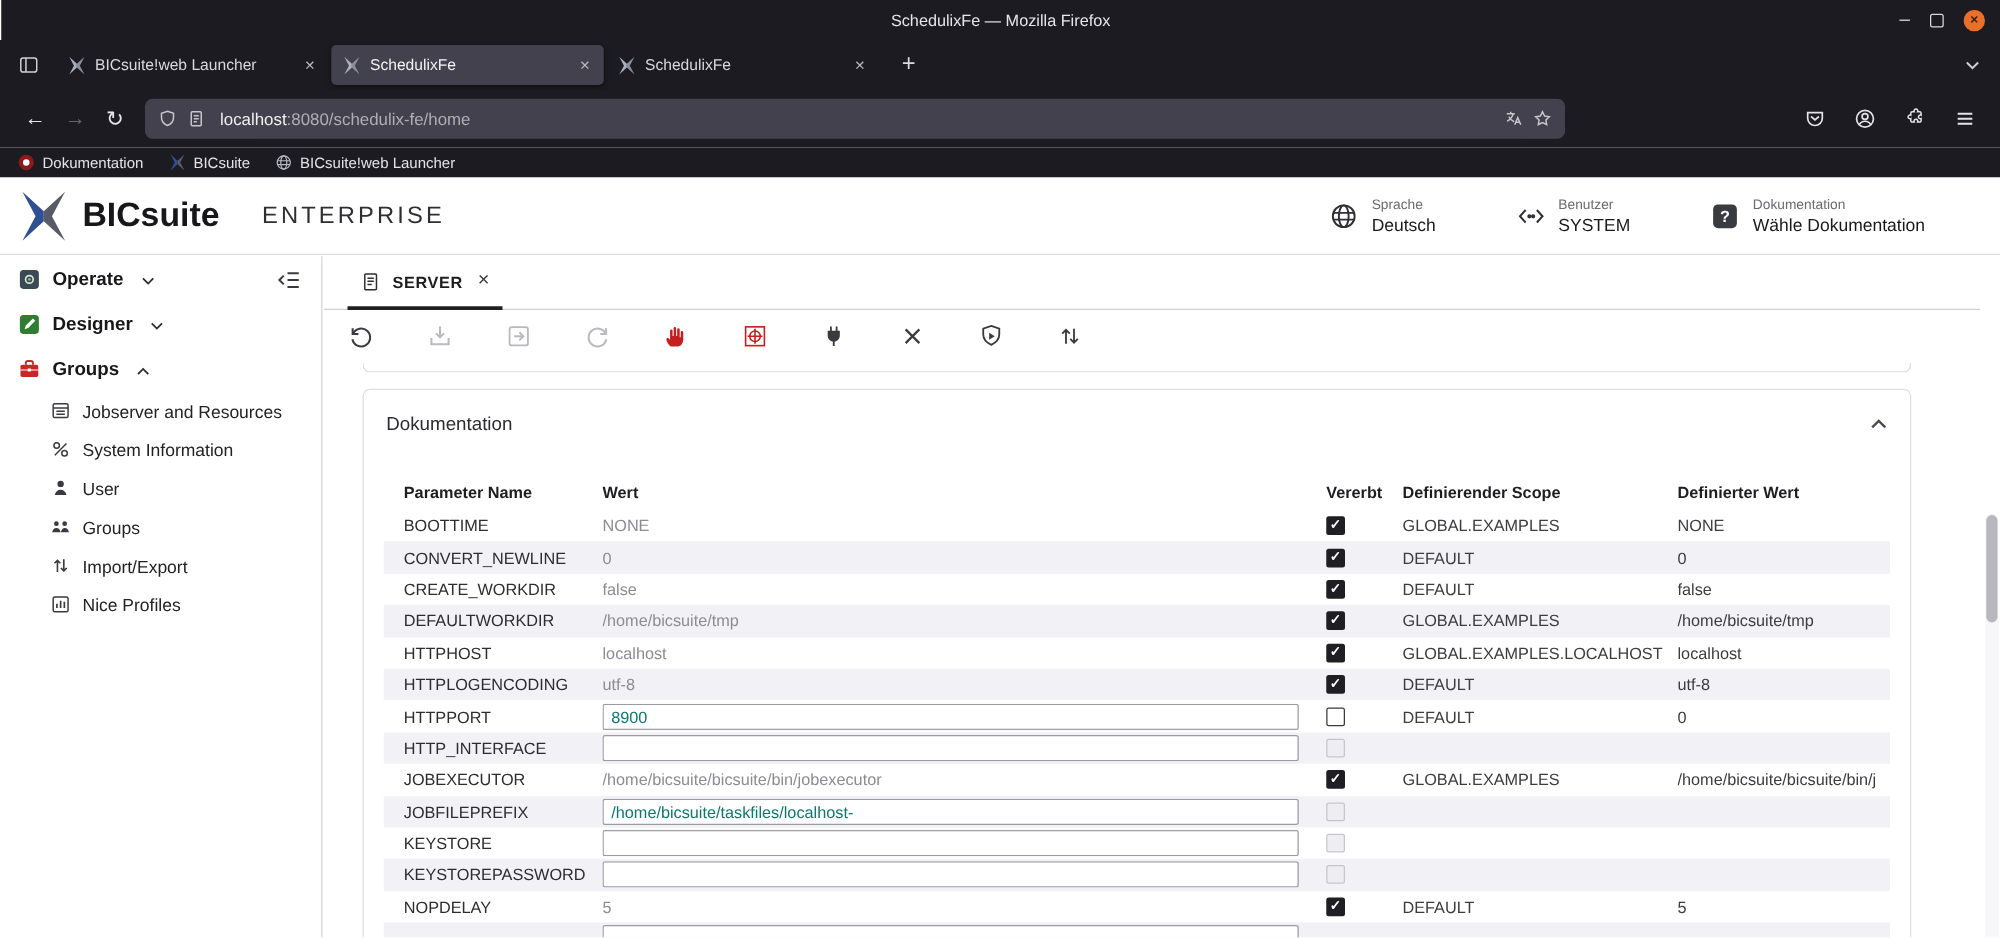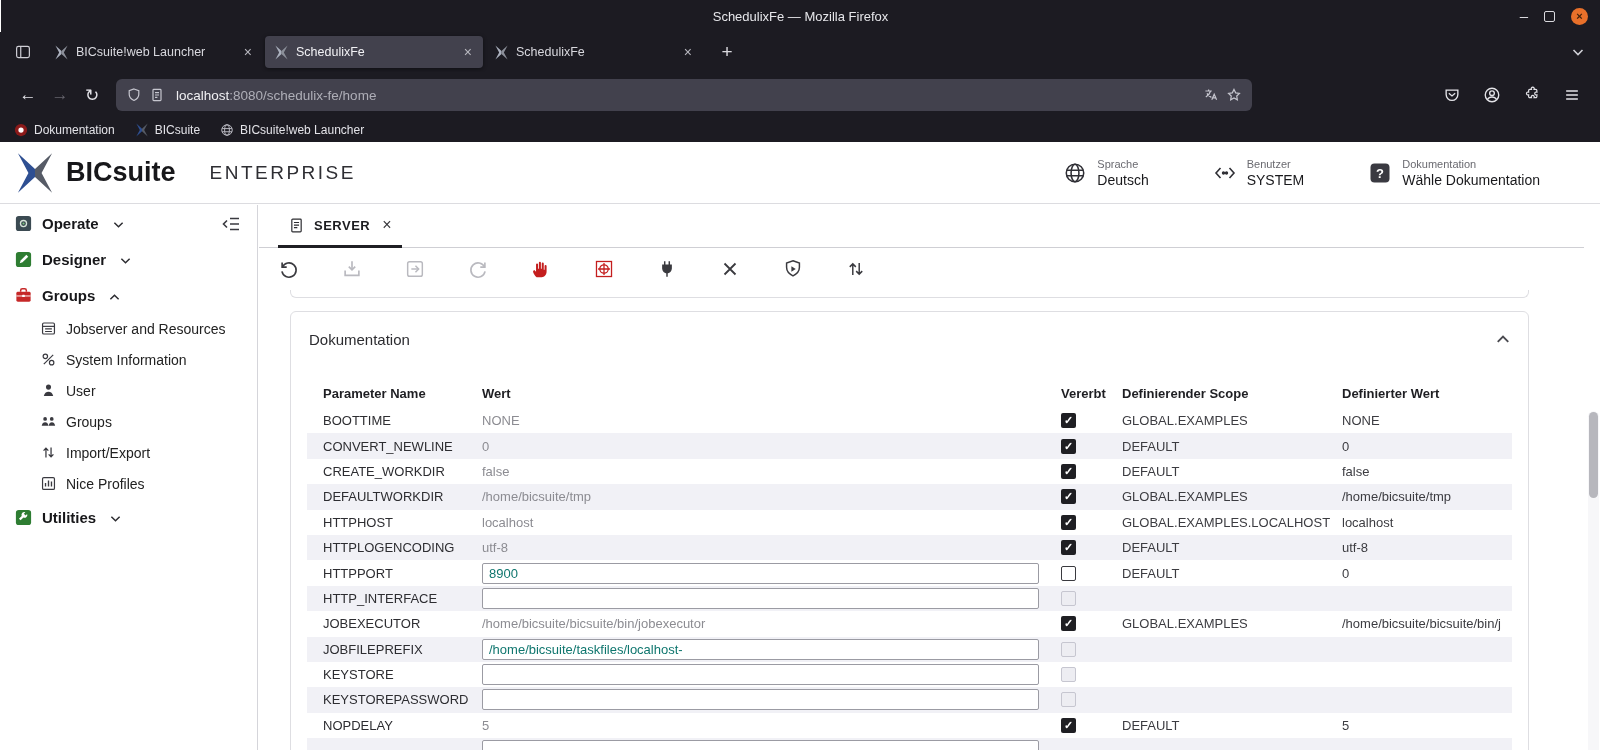--- a/index.html
+++ b/index.html
@@ -441,34 +441,20 @@
         </div>
         <div class="subrow">
           <span class="ic ">
             <svg viewBox="0 0 20 20" fill="none" stroke="#3a3a40" stroke-width="1.4">
               <rect x="3" y="3" width="14" height="14" rx="1.5"></rect>
               <path d="M6.5 13.5v-4M10 13.5V6.5M13.5 13.5v-6" stroke-width="1.6"></path>
             </svg>
           </span>
           <span class="sublabel">Nice Profiles</span>
         </div>
-        <div class="secrow">
-          <span class="ic ">
-            <svg viewBox="0 0 20 20">
-              <rect x="2" y="2" width="16" height="16" rx="3" fill="#2e7d32"></rect>
-              <path d="M13.8 6.2a3 3 0 0 1-3.9 3.9L7 13l-1.8-1.8 2.9-2.9a3 3 0 0 1 3.9-3.9l-1.6 1.6 1.8 1.8z" fill="#fff"></path>
-            </svg>
-          </span>
-          <span class="seclabel">Utilities</span>
-          <span class="ic chev">
-            <svg viewBox="0 0 12 8" fill="none" stroke="currentColor" stroke-width="1.6">
-              <path d="M1.5 1.5 6 6l4.5-4.5"></path>
-            </svg>
-          </span>
-        </div>
       </div>
   </div>
 
   <div class="main">
     <div class="tabstrip">
       <div class="doctab">
         <span class="ic">
             <svg viewBox="0 0 20 20" fill="none" stroke="#2c2c31" stroke-width="1.4">
               <rect x="4.5" y="2.5" width="11" height="15" rx="1"></rect>
               <path d="M7 6.5h6M7 9.5h6M7 12.5h4"></path>

